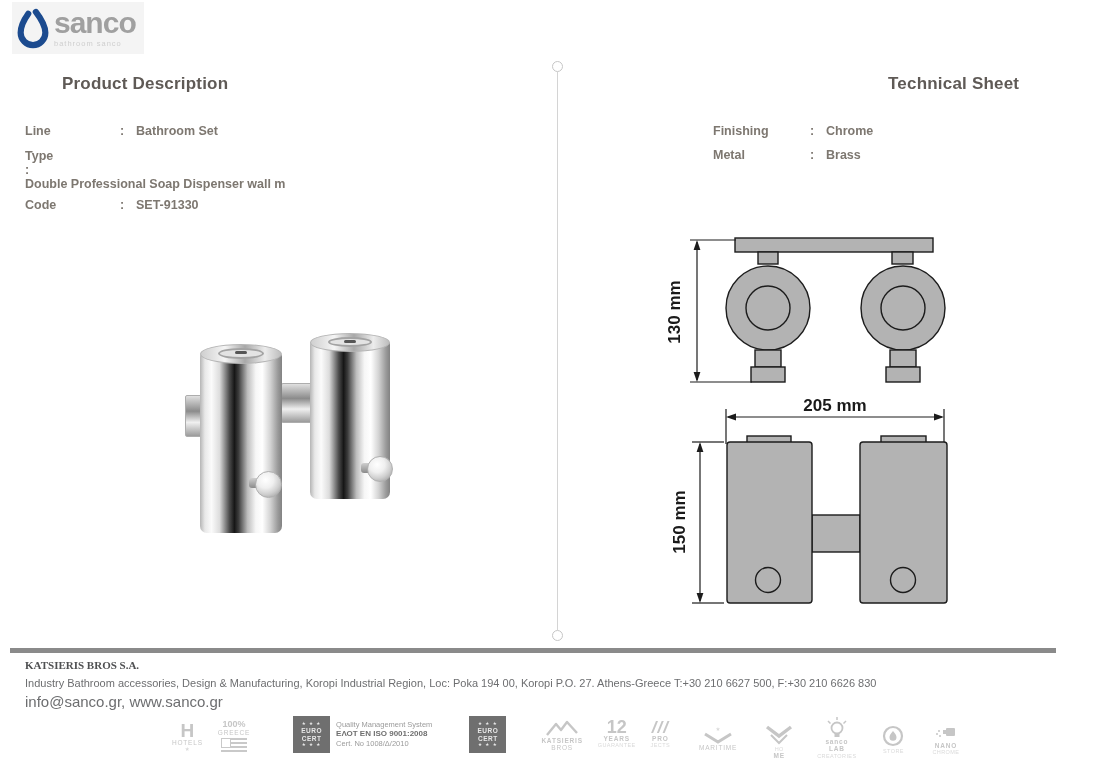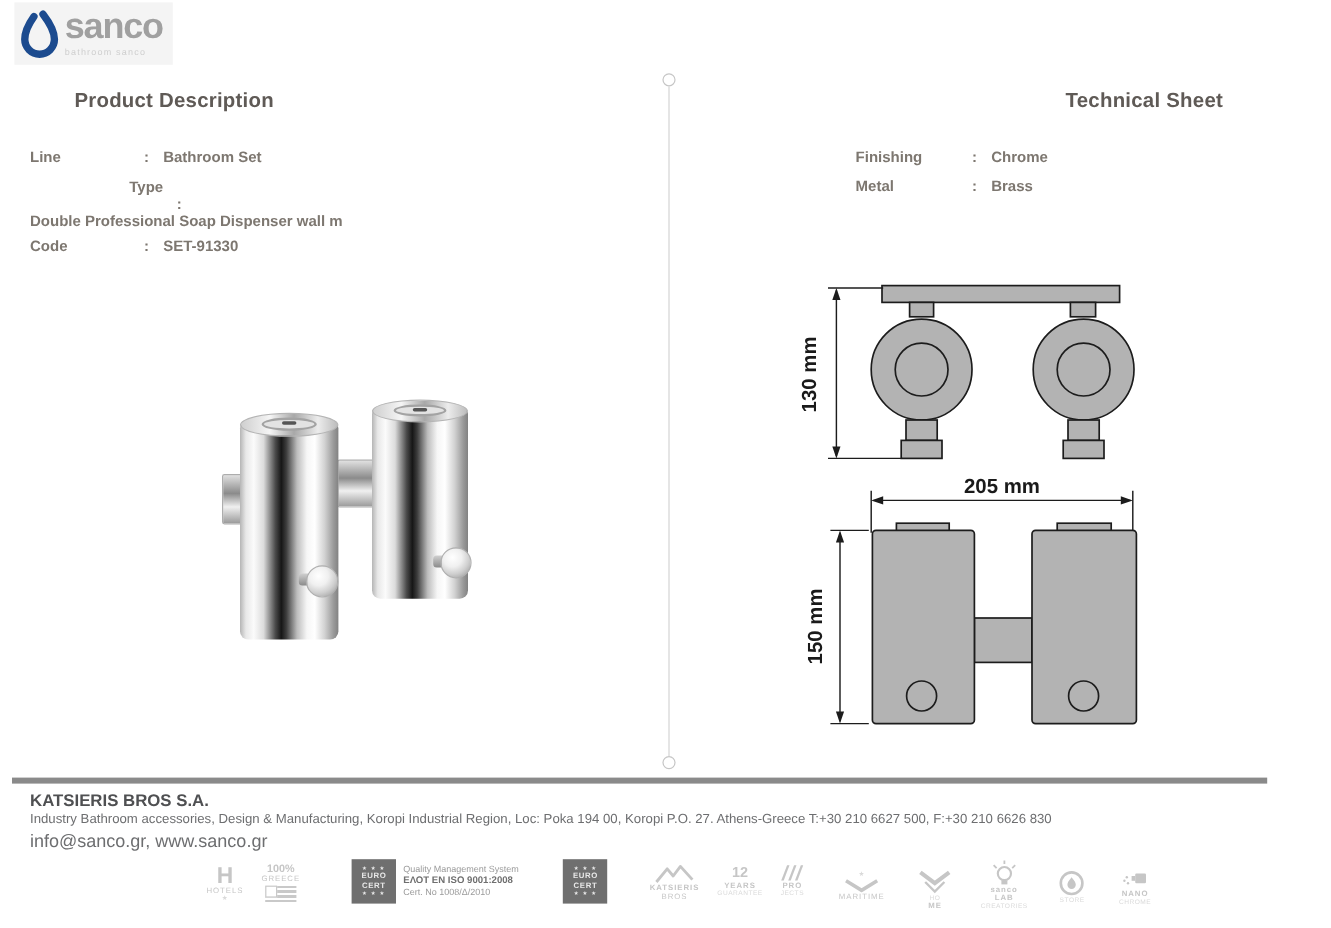--- a/index.html
+++ b/index.html
@@ -16,21 +16,21 @@
 
   
   .heading { position:absolute; font-size:17px; font-weight:bold; color:#5f5a56; letter-spacing:.2px; }
   #h-left  { left:62px;  top:74px; }
   #h-right { left:888px; top:74px; }
 
   
   .specs { position:absolute; }
   #specs-left  { left:25px;  top:124px; }
   #specs-right { left:713px; top:124px; }
-  .spec-row { display:flex; margin-bottom:10px; font-size:12.5px; font-weight:bold; color:#7d7770;align-items:center; }
+  .spec-row { display:flex; margin-bottom:10px; font-size:12.5px; font-weight:bold; color:#7d7770; }
   .spec-row .lbl { width:95px; }
   .spec-row .sep { width:16px; }
   .spec-row .val { white-space:nowrap; }
   #specs-left .spec-row { margin-bottom:11px; }
   #specs-left .spec-row:nth-child(2) { margin-bottom:7px;flex-direction:column; }
 
   
   .divider-line { position:absolute; left:557px; top:72px; width:1px; height:558px; background:#d4d4d4; }
   .divider-dot  { position:absolute; width:11px; height:11px; border:1px solid #c6c6c6; border-radius:50%; background:#fff; }
   #dot-top { left:552px; top:61px; }
@@ -59,21 +59,21 @@
     border:1px solid #b0b0b0;
   }
   .btn-stem { background:linear-gradient(180deg,#cfcfcf,#8a8a8a); border-radius:3px; }
 
   
   .drawing { position:absolute; left:660px; top:230px; }
   .drawing text { font-family:"Liberation Sans", sans-serif; font-weight:bold; fill:#1a1a1a; }
 
   
   .footer-bar { position:absolute; left:10px; top:648px; width:1089px; height:5px; background:#8a8a8a; }
-  .f-company  { position:absolute; left:25px; top:659px; font-size:14px; font-weight:bold; color:#4f5052; }
+  .f-company  { position:absolute; left:25px; top:659px; font-size:11px; font-weight:bold; color:#4f5052;font-family:Liberation Serif, serif; }
   .f-address  { position:absolute; left:25px; top:677px; font-size:11px; color:#6d6e70; }
   .f-contacts { position:absolute; left:25px; top:693px; font-size:15px; color:#6d6e70; }
 
   
   .badges { position:absolute; left:172px; top:716px; display:flex; gap:15px; align-items:flex-start; color:#c6c6c6; }
   .badge-col { display:flex; flex-direction:column; align-items:center; text-align:center; line-height:1.15; }
   .b-tiny  { font-size:6.5px; letter-spacing:.8px; }
   .b-faint { font-size:5.5px; color:#dadada; letter-spacing:.4px; }
   .b-bold  { font-weight:bold; }
   .hotels-h { font-size:19px; font-weight:bold; line-height:17px; }
@@ -83,21 +83,21 @@
   .flag::before { content:""; position:absolute; left:0; top:0; width:8px; height:8px; background:#fff; border:1px solid #c9c9c9; }
   .cert-group { display:flex; gap:6px; align-items:flex-start; }
   .cert-badge { width:37px; height:37px; background:#6f6f6f; color:#e8e8e8; display:flex; flex-direction:column;
                 align-items:center; justify-content:center; line-height:1.2; }
   .cert-badge .stars { font-size:4.5px; letter-spacing:1px; }
   .cert-badge .word  { font-size:6.5px; font-weight:bold; letter-spacing:.5px; }
   .cert-text { display:flex; flex-direction:column; text-align:left; line-height:1.25; padding-top:4px; }
   .cert-l1 { font-size:7.5px; color:#9b9b9b; }
   .cert-l2 { font-size:8px; font-weight:bold; color:#6f6f6f; }
   .cert-l3 { font-size:7.5px; color:#9b9b9b; }
-  .years-num { font-size:12px; font-weight:bold; line-height:15px; }
+  .years-num { font-size:18px; font-weight:bold; line-height:15px; }
   .slashes { font-size:17px; font-weight:bold; font-style:italic; line-height:14px; letter-spacing:1px; }
   svg.mini { display:block; }
 </style>
 </head>
 <body>
 
 <div class="page">
 
   <div class="logo">
     <svg class="logo-drop" width="38" height="46" viewBox="0 0 40 48">

